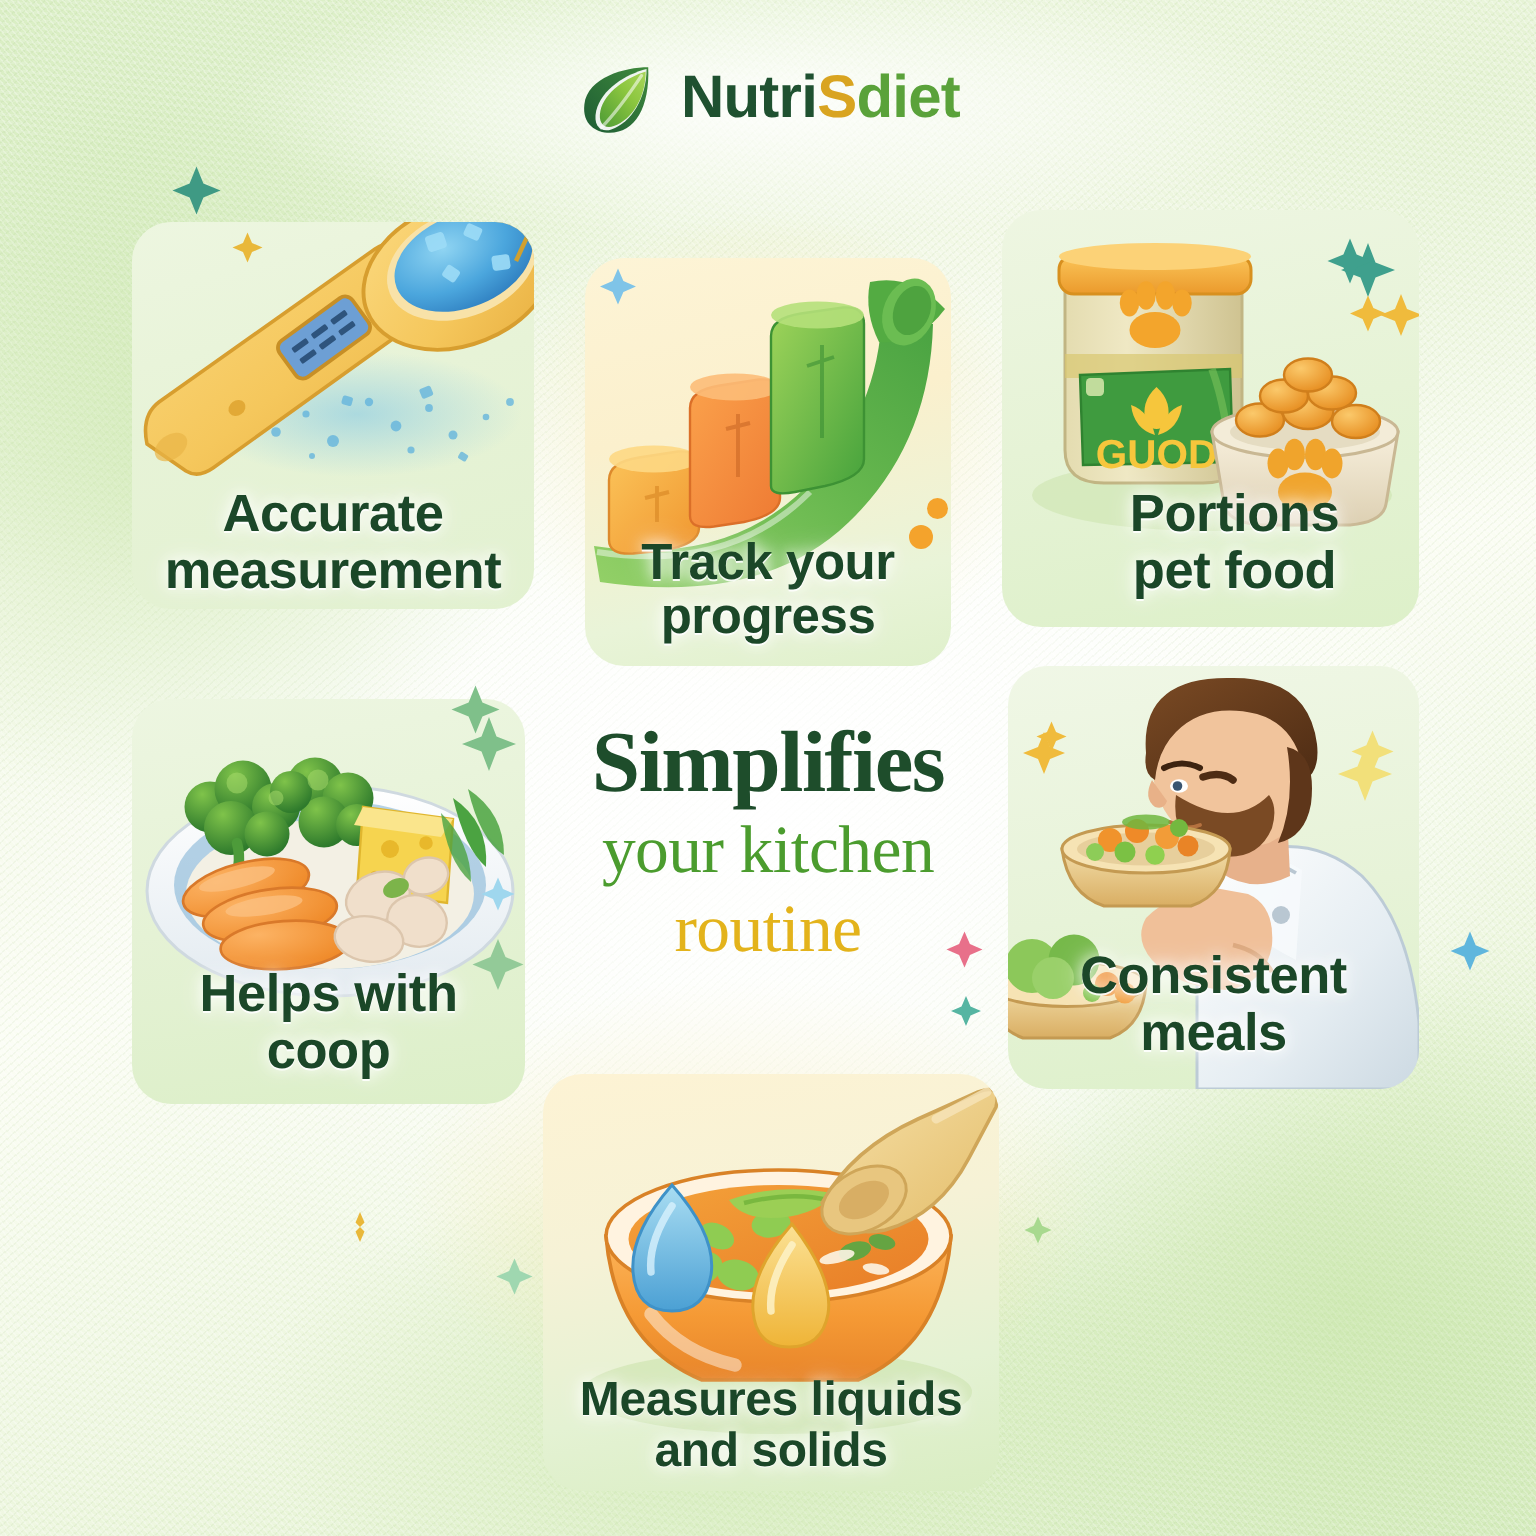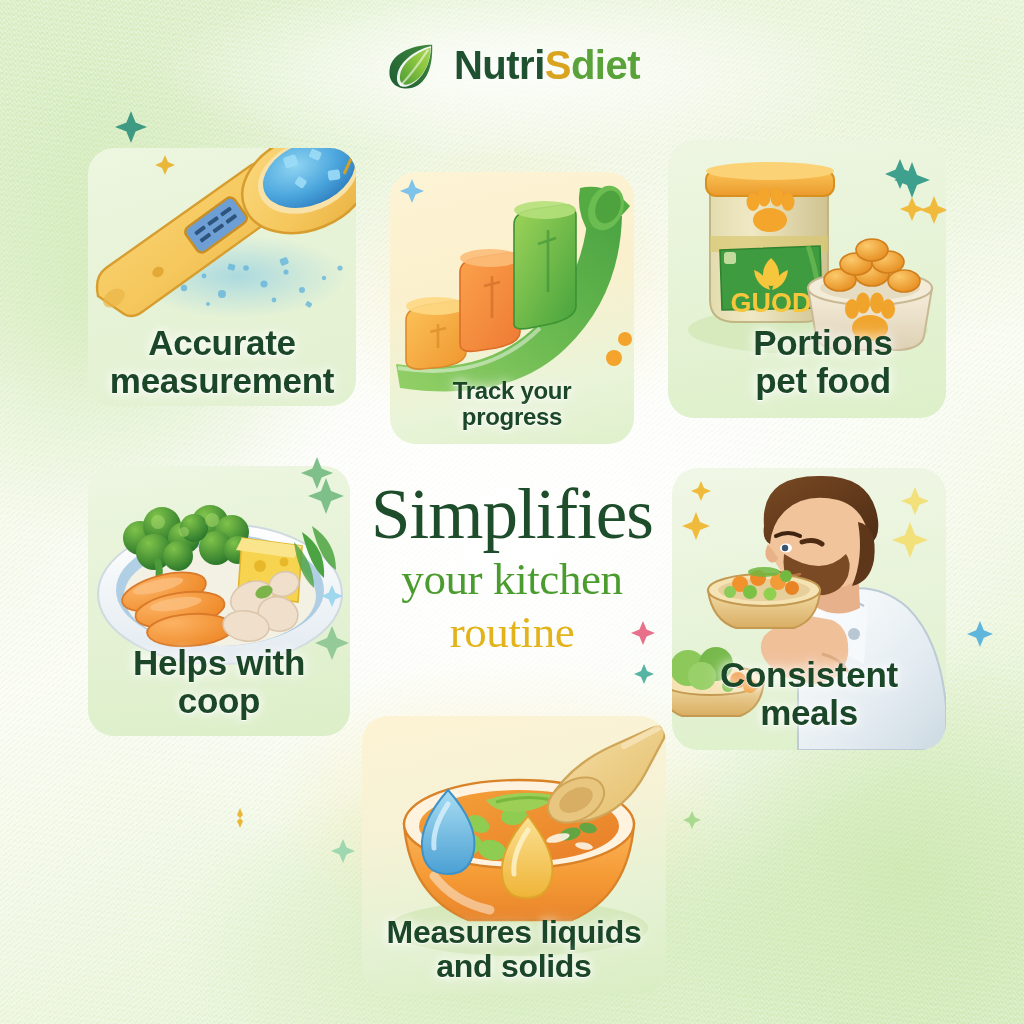--- a/index.html
+++ b/index.html
@@ -44,41 +44,41 @@
         text-align:center;color:#1b4728;font-weight:700;line-height:1.08;
         padding:0 8px 14px;letter-spacing:-0.3px;
         text-shadow:0 0 9px rgba(255,255,255,.95),0 0 18px rgba(255,255,255,.8),0 1px 0 rgba(255,255,255,.9);}
 
   #card-accurate{left:88px;top:148px;width:268px;height:258px;
      background:linear-gradient(165deg,#edf6e0 0%,#e7f3d7 45%,#e2f1d0 100%);}
   #card-accurate .cap{font-size:35px;padding-bottom:6px;}
 
   #card-track{left:390px;top:172px;width:244px;height:272px;
      background:linear-gradient(168deg,#fdf4d6 0%,#fbf0cd 40%,#e9f4d8 78%,#dff0cb 100%);}
-  #card-track .cap{font-size:24px;padding-bottom:14px;}
+  #card-track .cap{font-size:34px;padding-bottom:14px;}
 
   #card-portions{left:668px;top:140px;width:278px;height:278px;
      background:linear-gradient(170deg,#eef6e2 0%,#e6f3d6 50%,#ddf0c9 100%);}
   #card-portions .cap{font-size:35px;padding-bottom:18px;padding-left:40px;}
 
   #card-diet{left:88px;top:466px;width:262px;height:270px;
      background:linear-gradient(172deg,#edf6e1 0%,#e5f2d5 52%,#dcefc8 100%);}
   #card-diet .cap{font-size:35px;padding-bottom:16px;}
 
-  #card-consistent{left:672px;top:468px;width:274px;height:282px;
+  #card-consistent{left:672px;top:444px;width:274px;height:282px;
      background:linear-gradient(172deg,#f0f7e6 0%,#e7f3d8 55%,#ddf0ca 100%);}
   #card-consistent .cap{font-size:35px;padding-bottom:18px;}
 
   #card-measures{left:362px;top:716px;width:304px;height:278px;
      background:linear-gradient(170deg,#fdf3d4 0%,#f6f2d6 38%,#e4f2d3 72%,#d9edc2 100%);}
   #card-measures .cap{font-size:32px;padding-bottom:10px;}
 
   
   #headline{position:absolute;left:330px;top:478px;width:364px;z-index:7;text-align:center;}
-  #headline .l1{font-size:71px;font-weight:400;color:#1e4d2b;line-height:1.02;letter-spacing:-1px;
+  #headline .l1{font-size:58px;font-weight:700;color:#1e4d2b;line-height:1.02;letter-spacing:-1px;
                 font-family:"Liberation Serif",serif;}
   #headline .l2{font-size:45px;font-weight:400;color:#4b9c2e;line-height:1.12;letter-spacing:-0.4px;margin-top:4px;
                 font-family:"Liberation Serif",serif;}
   #headline .l3{font-size:45px;font-weight:400;color:#e3b31b;line-height:1.12;letter-spacing:-0.4px;margin-top:2px;
                 font-family:"Liberation Serif",serif;}
 
   
   .spark{position:absolute;z-index:5;}
   .spark svg{display:block;}
 </style>

